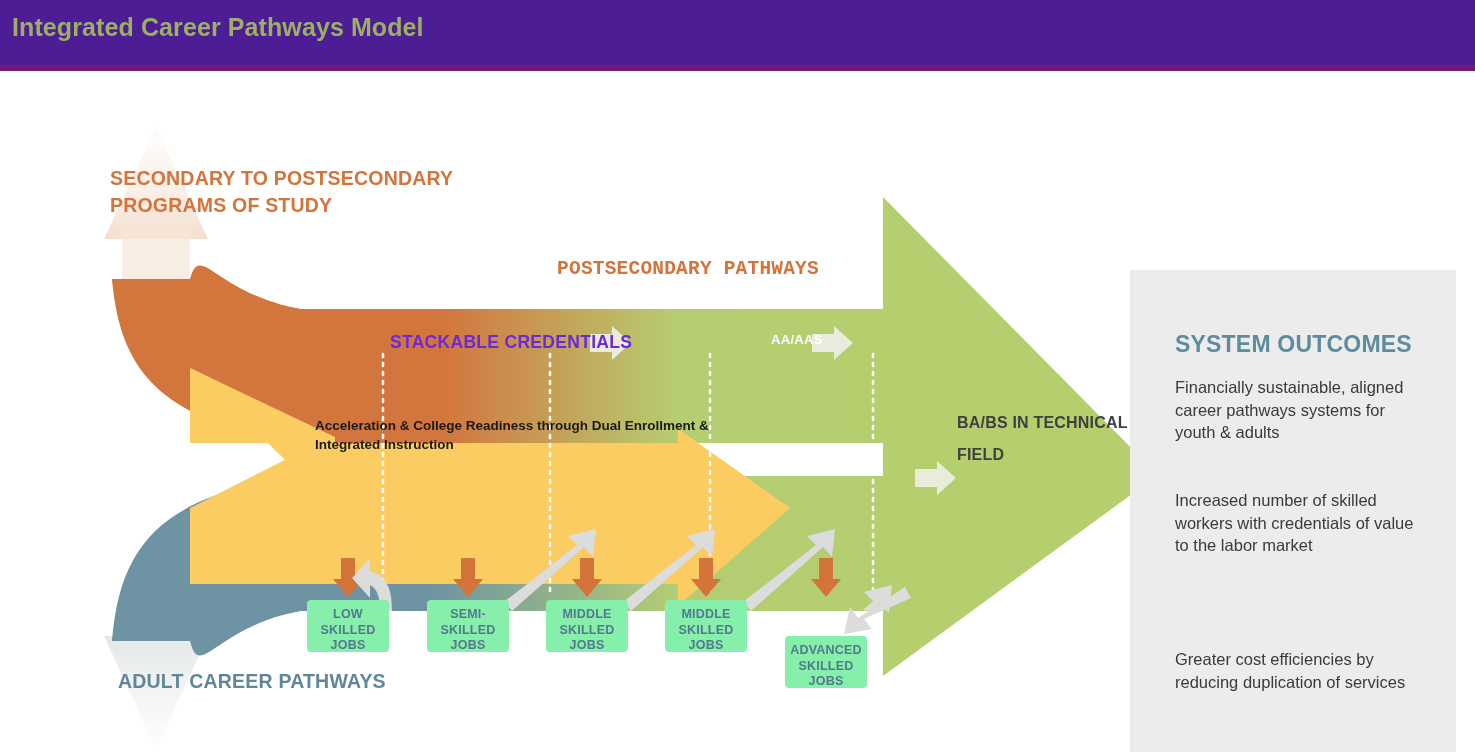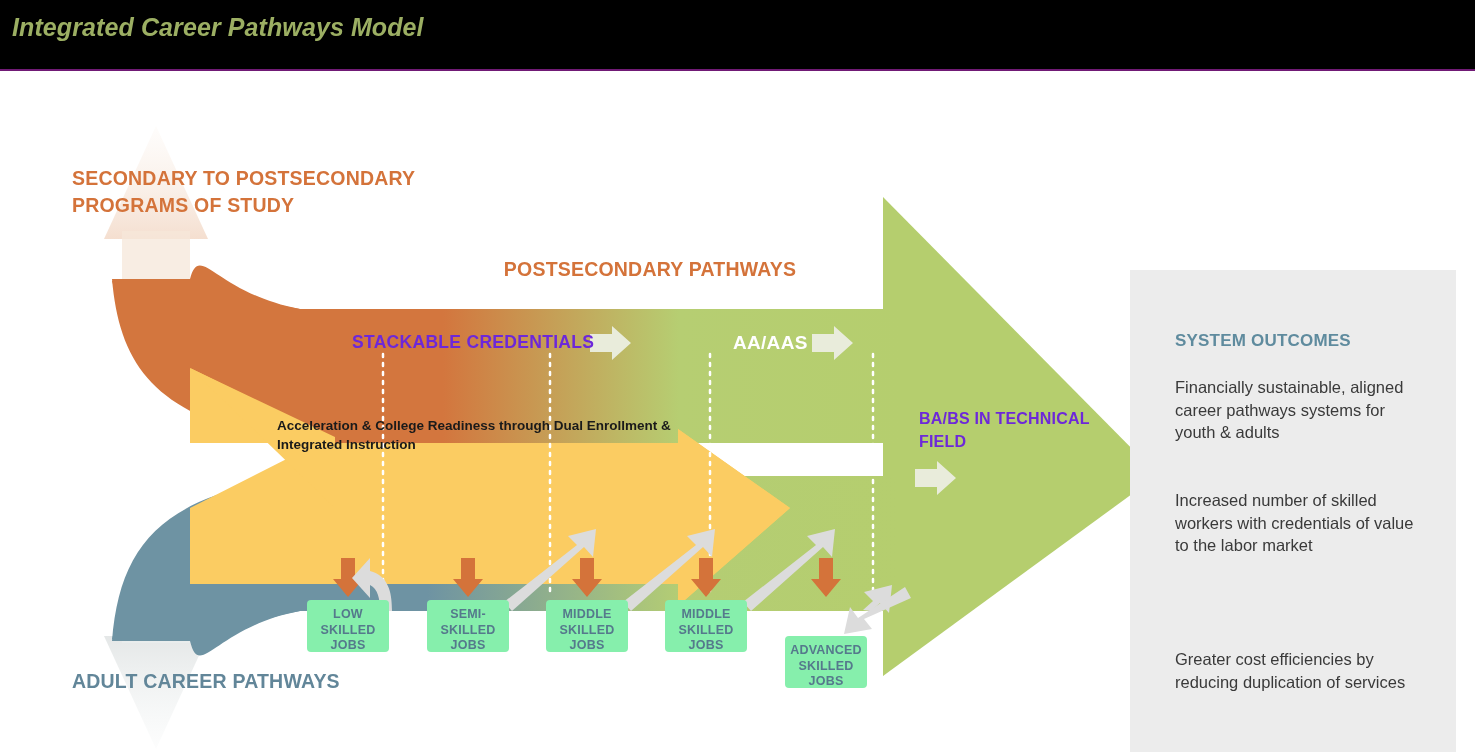--- a/index.html
+++ b/index.html
@@ -7,65 +7,65 @@
     width:1475px;height:752px;
     background:#ffffff;
     font-family:"Liberation Sans",sans-serif;
     overflow:hidden;
   }
   #app{position:relative;width:1475px;height:752px;}
 
   
   .header{
     position:absolute;left:0;top:0;width:1475px;height:71px;
-    border-bottom:2px solid #701a75;
-    box-sizing:border-box;background:#000000;font-style:italic;
+    border-bottom:6px solid #701a75;
+    box-sizing:border-box;background:#4c1d95;
   }
   .header-title{
     position:absolute;left:12px;top:13px;
     font-size:25px;font-weight:bold;color:#9caf63;
     letter-spacing:.1px;
   }
 
   
   .stage{position:absolute;left:0;top:71px;width:1475px;height:681px;}
   .stage svg{position:absolute;left:0;top:0;}
 
   
-  .lbl{position:absolute;}
+  .lbl{position:absolute;margin-left:38px;}
 
   .lbl-secondary{
     left:72px;top:94px;width:420px;
     font-size:19.5px;font-weight:bold;color:#d4733a;
     line-height:27px;letter-spacing:.2px;
   }
   .lbl-adult{
-    left:72px;top:597px;width:300px;
+    left:80px;top:597px;width:300px;
     font-size:19.5px;font-weight:bold;color:#628699;
     line-height:27px;letter-spacing:.2px;
   }
   .lbl-postsec{
     left:440px;top:186px;width:420px;text-align:center;
     color:#d4733a;line-height:24px;
   }
-  .lbl-postsec .l1{font-size:19.5px;font-weight:bold;letter-spacing:.2px;display:block;}
+  .lbl-postsec .l1{font-size:19.5px;font-weight:bold;letter-spacing:.2px;display:block;font-family:Liberation Mono, monospace;}
   .lbl-postsec .l2{font-size:15.5px;font-weight:bold;letter-spacing:.2px;display:block;}
 
   .lbl-stackable{
     left:352px;top:261px;
     font-size:17.5px;font-weight:bold;color:#6d28d9;letter-spacing:.3px;
   }
   .lbl-aaaas{
     left:733px;top:261px;
-    font-size:19px;font-weight:bold;color:#ffffff;letter-spacing:.3px;
+    font-size:13px;font-weight:bold;color:#ffffff;letter-spacing:.3px;
   }
   .lbl-babs{
     left:919px;top:336px;width:200px;
-    font-size:16px;font-weight:bold;color:#6d28d9;
-    line-height:23px;letter-spacing:.2px;
+    font-size:16px;font-weight:bold;color:#404040;
+    line-height:32px;letter-spacing:.2px;
   }
   .lbl-accel{
     left:277px;top:345px;width:430px;
     font-size:13.5px;font-weight:bold;color:#1a1a1a;
     line-height:19px;
   }
 
   
   .jobbox{
     position:absolute;
@@ -77,21 +77,21 @@
     width:82px;height:52px;
   }
 
   
   .outcomes{
     position:absolute;left:1130px;top:199px;width:326px;height:487px;
     background:#ececec;
   }
   .outcomes-title{
     position:absolute;left:45px;top:61px;
-    font-size:17px;font-weight:bold;color:#5f8b9e;letter-spacing:.2px;
+    font-size:23px;font-weight:bold;color:#5f8b9e;letter-spacing:.2px;
   }
   .outcome-item{
     position:absolute;left:45px;width:240px;
     font-size:16.5px;color:#3a3a3a;line-height:22.5px;
   }
   .oi0{top:106px;}
   .oi1{top:219px;}
   .oi2{top:331px;margin-top:47px;}
 </style>
 </head>

